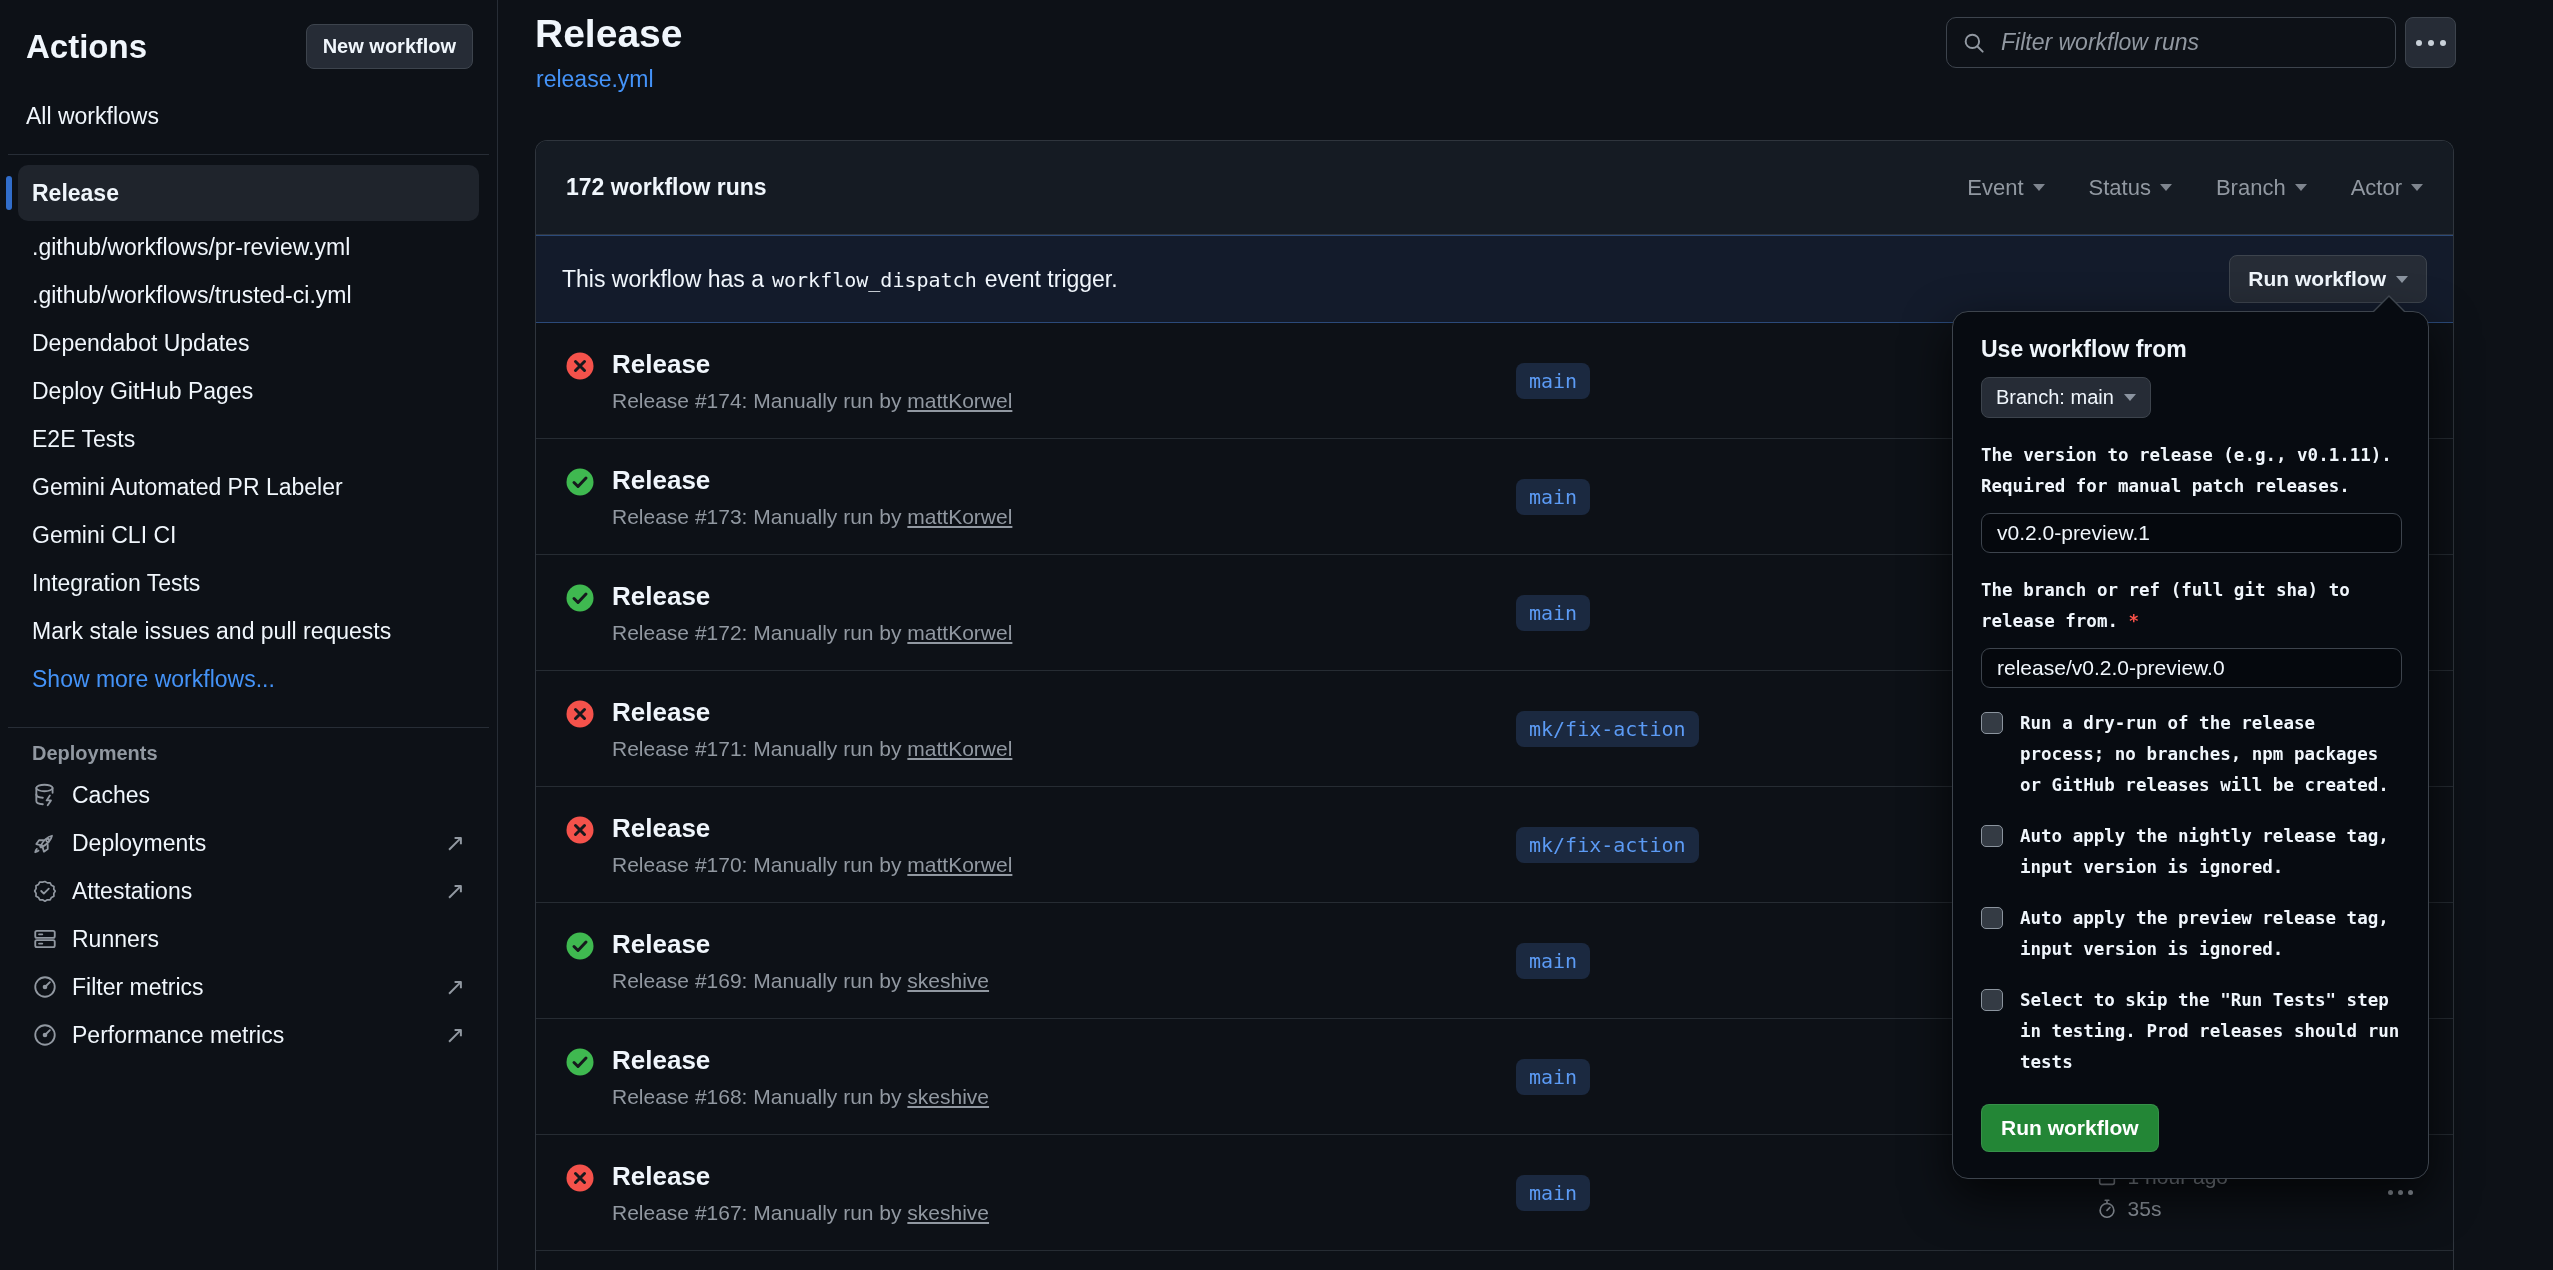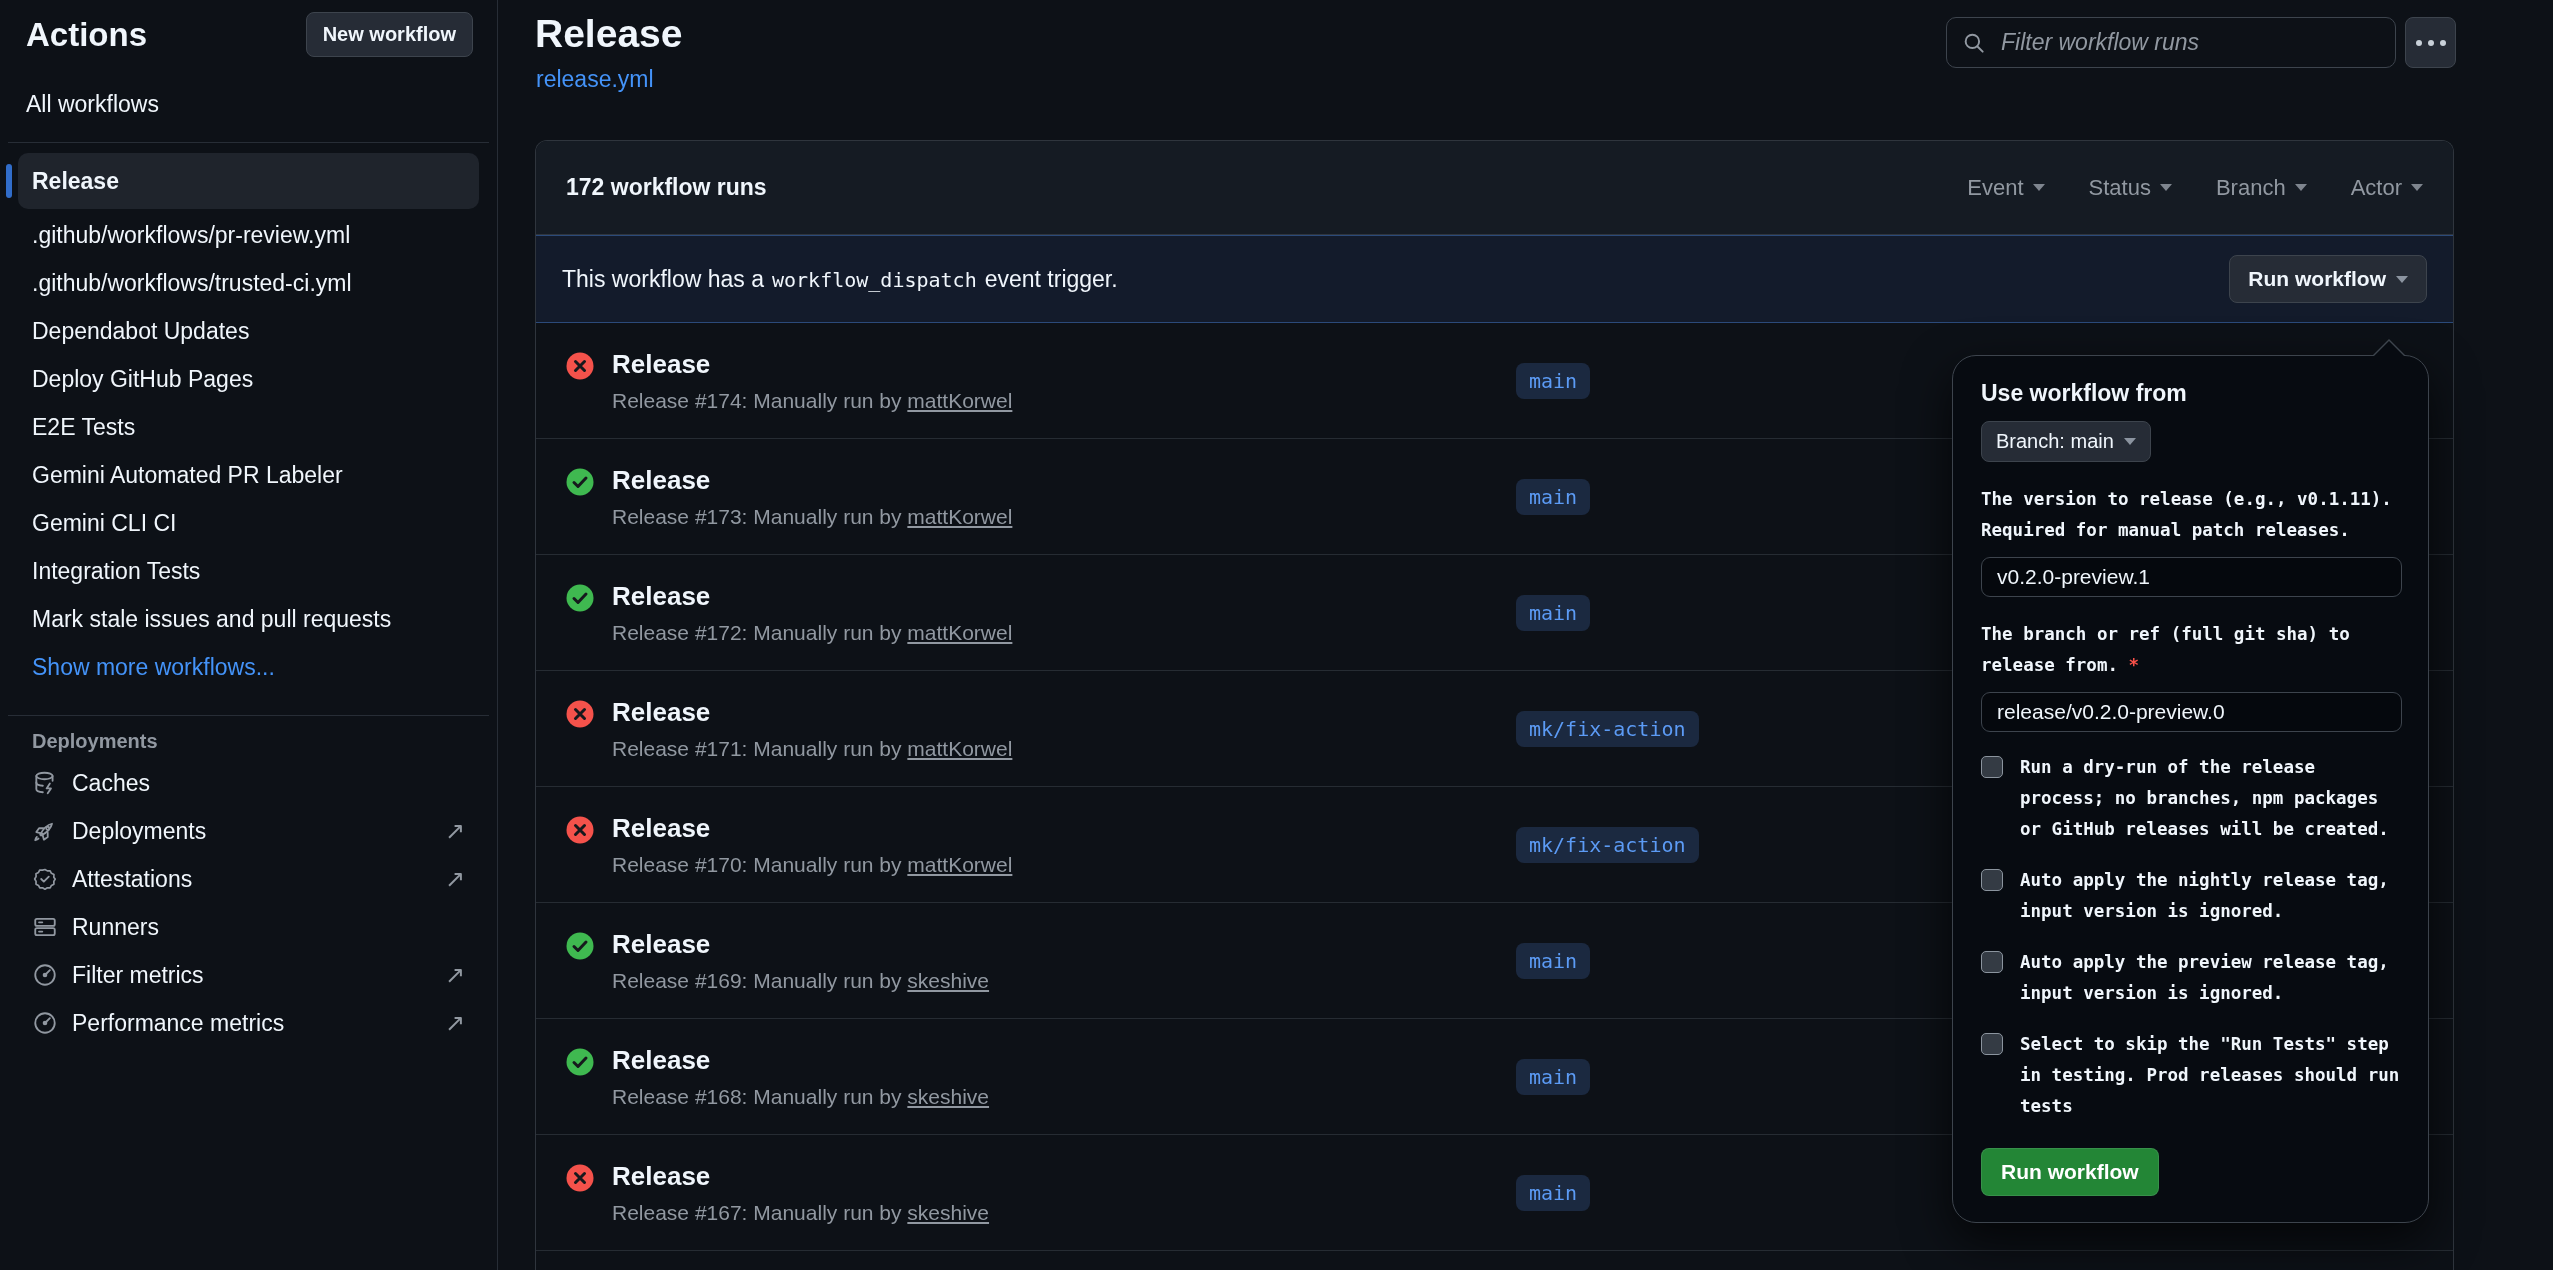--- a/index.html
+++ b/index.html
@@ -2,21 +2,21 @@
 <html><head>
 <meta charset="utf-8">
 <style>
   html,body{margin:0;padding:0;background:#0d1117;overflow:hidden;}
   *{box-sizing:border-box;}
   .app{position:relative;width:2553px;height:1270px;background:#0d1117;
        font-family:"Liberation Sans",sans-serif;color:#f0f6fc;}
 
   
   .sidebar{position:absolute;left:0;top:0;width:498px;height:1270px;
-           border-right:1px solid #272d36;padding:8px 0;}
+           border-right:1px solid #272d36;padding:20px 0;}
   .sidebar-head{display:flex;align-items:center;justify-content:space-between;
                 padding:4px 24px 0 26px;}
   .actions-title{font-size:33px;font-weight:700;margin:0;}
   .btn{display:inline-flex;align-items:center;gap:10px;background:#262c36;
        border:1px solid #3d444d;border-radius:8px;color:#f0f6fc;cursor:pointer;
        font-family:"Liberation Sans",sans-serif;}
   .new-workflow-btn{font-size:20px;font-weight:600;padding:10px 16px;}
   .all-workflows{margin:34px 26px 0;font-size:23px;cursor:pointer;}
   .sb-divider{height:1px;background:#272d36;border:0;margin:24px 8px 10px;}
   .wf-list{padding:0 18px;}
@@ -85,22 +85,22 @@
                color:#5c9bf5;background:#1b2940;border-radius:8px;padding:6px 13px;cursor:pointer;}
   .run-meta{margin-left:auto;display:flex;align-items:center;gap:150px;}
   .meta-times{display:flex;flex-direction:column;gap:8px;font-size:21px;color:#9198a1;}
   .meta-line{display:flex;align-items:center;gap:10px;}
   .meta-line svg{width:22px;height:22px;color:#9198a1;}
   .row-kebab{display:inline-flex;gap:5px;cursor:pointer;padding:10px;}
   .row-kebab i{width:5px;height:5px;border-radius:50%;background:#9198a1;}
 
   
   .dispatch-panel{position:absolute;left:1952px;top:311px;width:477px;background:#070b11;
-                  border:1px solid #3d444d;border-radius:24px;z-index:6;
-                  box-shadow:0 18px 48px rgba(0,0,0,.7);padding:24px 28px 26px;margin-top:44px;}
+                  border:1px solid #3d444d;border-radius:16px;z-index:6;
+                  box-shadow:0 18px 48px rgba(0,0,0,.7);padding:24px 28px 26px;}
   .dispatch-panel::before{content:"";position:absolute;top:-17px;right:22px;width:0;height:0;
       border-left:17px solid transparent;border-right:17px solid transparent;
       border-bottom:17px solid #3d444d;}
   .dispatch-panel::after{content:"";position:absolute;top:-15px;right:24px;width:0;height:0;
       border-left:15px solid transparent;border-right:15px solid transparent;
       border-bottom:15px solid #070b11;}
   .dp-heading{font-size:23px;font-weight:700;margin:0;}
   .branch-btn{margin-top:14px;font-size:20px;padding:8px 14px;}
   .branch-btn .caret{color:#9ea7b3;}
   .f-label{font-family:"DejaVu Sans Mono",monospace;font-weight:700;font-size:17.5px;

